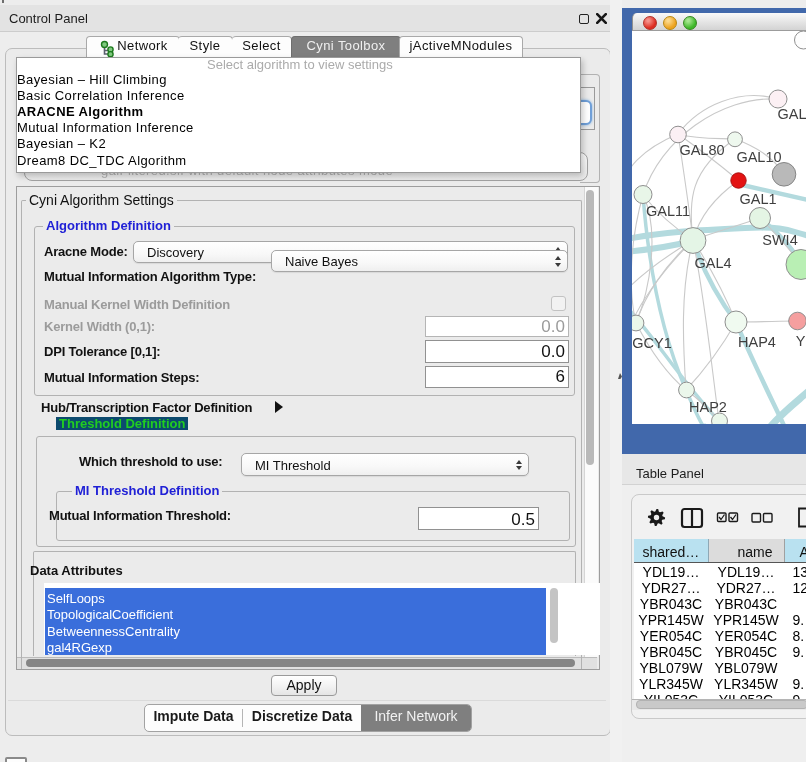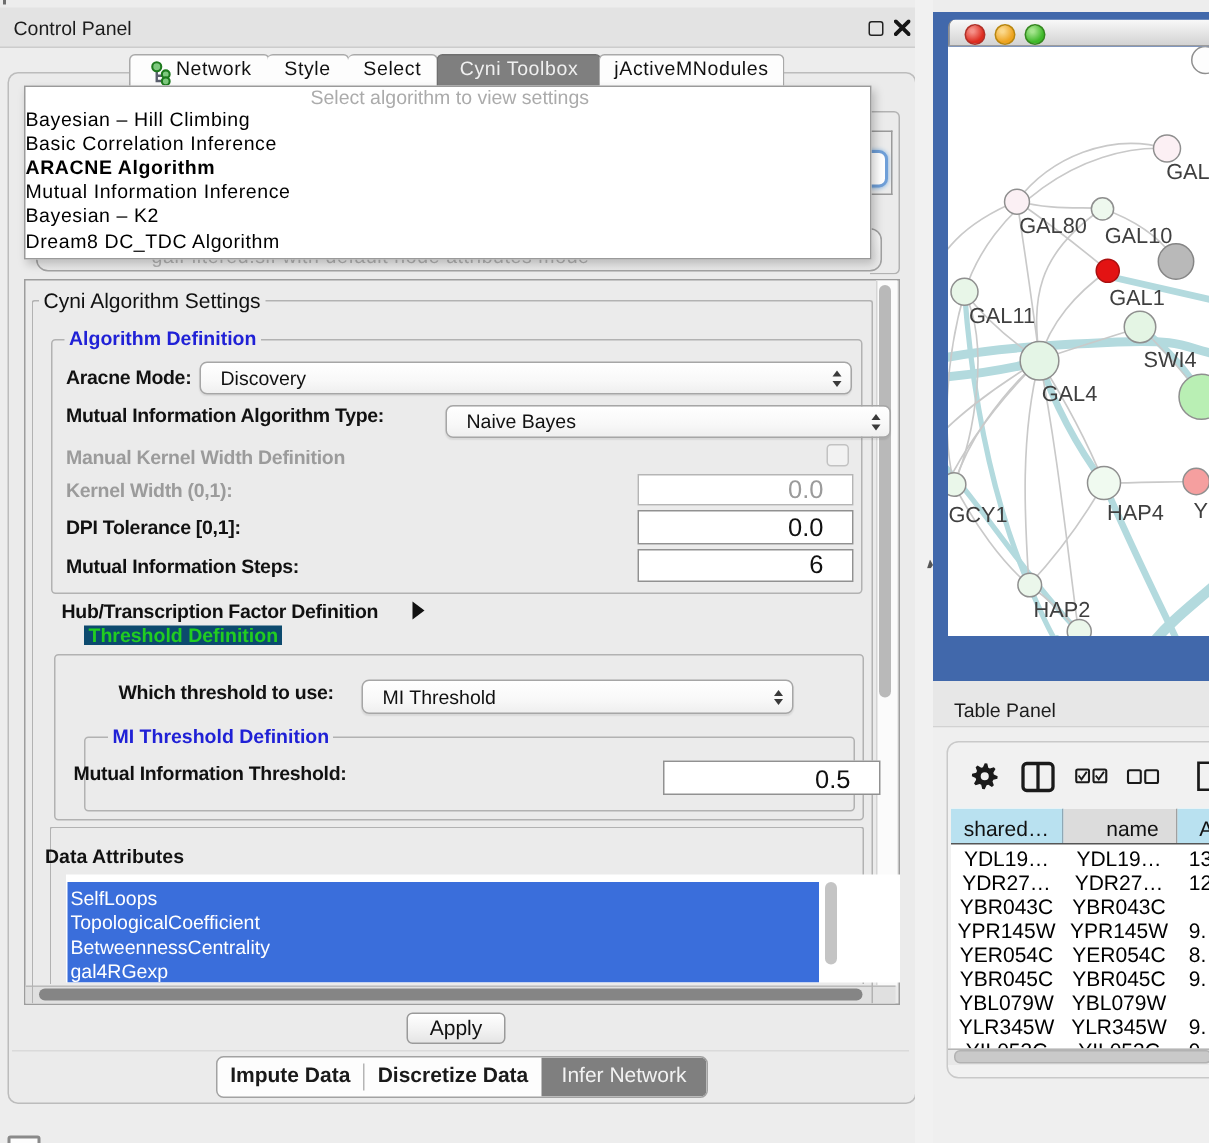--- a/index.html
+++ b/index.html
@@ -6,21 +6,21 @@
 #root{position:absolute;left:0;top:0;width:806px;height:762px;}
 .abs{position:absolute;}
 .b{font-weight:bold;}
 .fs{position:absolute;border:1px solid #b2b2b2;border-radius:3px;}
 .legend{position:absolute;background:#ebebeb;padding:0 3px;line-height:13px;font-size:13px;white-space:nowrap;}
 .combo{position:absolute;border:1px solid #a6a6a6;border-radius:5px;background:linear-gradient(#ffffff,#f8f8f8 60%,#efefef);box-shadow:0 1px 1px rgba(0,0,0,0.08);}
 .combo .ct{position:absolute;left:13px;top:50%;transform:translateY(-50%);font-size:13px;color:#111;}
 .spin{position:absolute;width:10px;}
 .spin .up{position:absolute;left:0;width:0;height:0;border-left:3px solid transparent;border-right:3px solid transparent;border-bottom:4.5px solid #3a3a3a;top:0;}
 .spin .dn{position:absolute;left:0;width:0;height:0;border-left:3px solid transparent;border-right:3px solid transparent;border-top:4.5px solid #3a3a3a;top:6.5px;}
-.field{position:absolute;box-sizing:border-box;background:#fff;border:1px solid #919191;font-size:17px;color:#111;text-align:right;padding-right:19px;}
+.field{position:absolute;box-sizing:border-box;background:#fff;border:1px solid #919191;font-size:17px;color:#111;text-align:right;padding-right:3px;}
 .lbl{position:absolute;font-size:13px;color:#111;white-space:nowrap;line-height:14px;}
 .row-lbl{font-weight:bold;letter-spacing:-0.2px;}
 .toptab{position:absolute;top:36px;height:22px;background:#fdfdfd;border:1px solid #a9a9a9;border-bottom:none;border-radius:4px 4px 0 0;font-size:13px;letter-spacing:0.4px;color:#111;text-align:center;line-height:18px;}
 .bottab{font-size:14px;font-weight:bold;color:#1a1a1a;text-align:center;line-height:23px;position:absolute;top:0;height:26px;}
 </style></head>
 <body>
 <div id="root">
 <div class="abs" style="left:1.5px;top:0;width:2px;height:3px;background:#6e6e6e;"></div>
 
 <div class="abs" style="left:0;top:5px;width:612px;height:26px;background:#e3e3e3;border-bottom:1px solid #cccccc;"></div>
@@ -69,21 +69,21 @@
 <div class="lbl row-lbl" style="left:44px;top:245px;">Aracne Mode:</div>
 <div class="combo" style="left:133px;top:241px;width:433px;height:20px;">
       <span class="ct">Discovery</span>
   <div class="spin" style="left:421px;top:5px;">
         <div class="up"></div>
         <div class="dn"></div>
       </div>
     </div>
 
 <div class="lbl row-lbl" style="left:44px;top:270px;">Mutual Information Algorithm Type:</div>
-<div class="combo" style="left:271px;top:270px;width:295px;height:20px;margin-left:26px;">
+<div class="combo" style="left:271px;top:250px;width:295px;height:20px;">
       <span class="ct">Naive Bayes</span>
   <div class="spin" style="left:283px;top:5px;">
         <div class="up"></div>
         <div class="dn"></div>
       </div>
     </div>
 
 <div class="lbl row-lbl" style="left:44px;top:298px;color:#9b9b9b;">Manual Kernel Width Definition</div>
 <div class="abs" style="left:551px;top:296px;width:13px;height:13px;background:#f2f2f2;border:1px solid #c2c2c2;border-radius:3px;"></div>
 
@@ -108,21 +108,21 @@
   <div class="spin" style="left:274px;top:5.5px;">
         <div class="up"></div>
         <div class="dn"></div>
       </div>
     </div>
 
 <div class="fs" style="left:56px;top:491px;width:512px;height:48px;"></div>
 <div class="legend" style="left:72px;top:484px;color:#2021d6;font-weight:bold;">MI Threshold Definition</div>
 
 <div class="lbl row-lbl" style="left:49px;top:509px;">Mutual Information Threshold:</div>
-<div class="field" style="left:442px;top:507px;width:145px;height:23px;line-height:23px;">0.5</div>
+<div class="field" style="left:418px;top:507px;width:121px;height:23px;line-height:23px;">0.5</div>
 
 <div class="abs" style="left:33px;top:551px;width:541px;height:104px;border:1px solid #b2b2b2;border-bottom:none;border-radius:2px 2px 0 0;"></div>
 
 <div class="lbl b" style="left:30px;top:564px;">Data Attributes</div>
 
 <div class="abs" style="left:44px;top:583px;width:516px;height:72px;background:#fff;overflow:hidden;padding-left:40px;">
   <div class="abs" style="left:1px;top:4.5px;width:501px;height:67px;background:#3a6edb;"></div>
   <div class="abs" style="left:3px;top:8px;font-size:13px;color:#fff;line-height:16.3px;">SelfLoops<br>TopologicalCoefficient<br>BetweennessCentrality<br>gal4RGexp</div>
   <div class="abs" style="left:506px;top:5px;width:8px;height:55px;background:#c4c4c4;border-radius:4px;"></div>
 </div>

